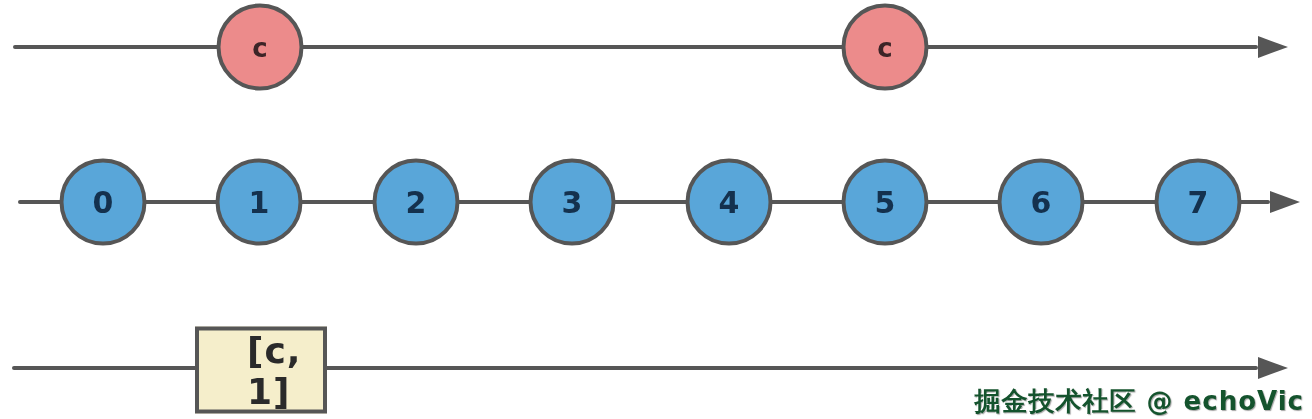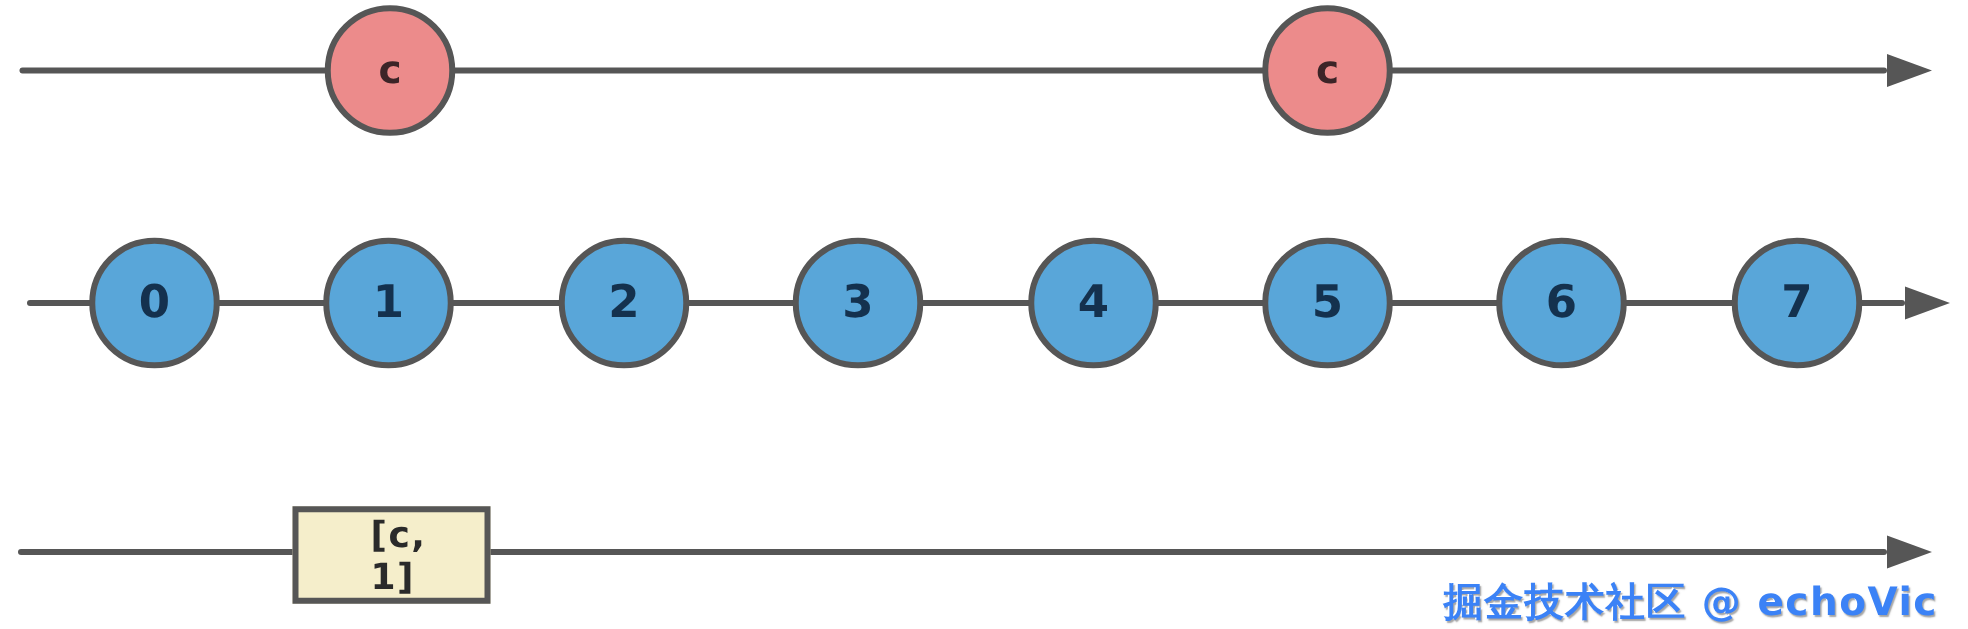--- a/index.html
+++ b/index.html
@@ -45,40 +45,40 @@
   }
   .node.num {
     background: var(--number-fill, #59a6d9);
     color: #14314e;
     font-size: 30px;
   }
   .pairbox {
     position: absolute;
     box-sizing: border-box;
     width: 132px;
-    height: 65px;
+    height: 87px;
     border: 4px solid var(--stroke, #565656);
     background: var(--box-fill, #f5eecb);
     display: flex;
     align-items: center;
     justify-content: center;
     transform: translate(-50%, -50%);
     font-weight: bold;
-    font-size: 24px;
+    font-size: 36px;
     color: #2a2a2a;
     letter-spacing: 1px;
     padding-left: 48px;
   }
   .watermark {
     position: absolute;
-    right: 20px;
+    right: 8px;
     bottom: 0px;
     font-size: 26px;
     font-weight: bold;
-    color: #3b82f6;
+    color: #14532d;
     letter-spacing: 1px;
     text-shadow: -1px -1px 0 #ffffff, 1px 1px 1px rgba(90,90,90,0.55);
     white-space: nowrap;
   }
 </style>
 </head>
 <body>
 
 <div class="canvas">
 

